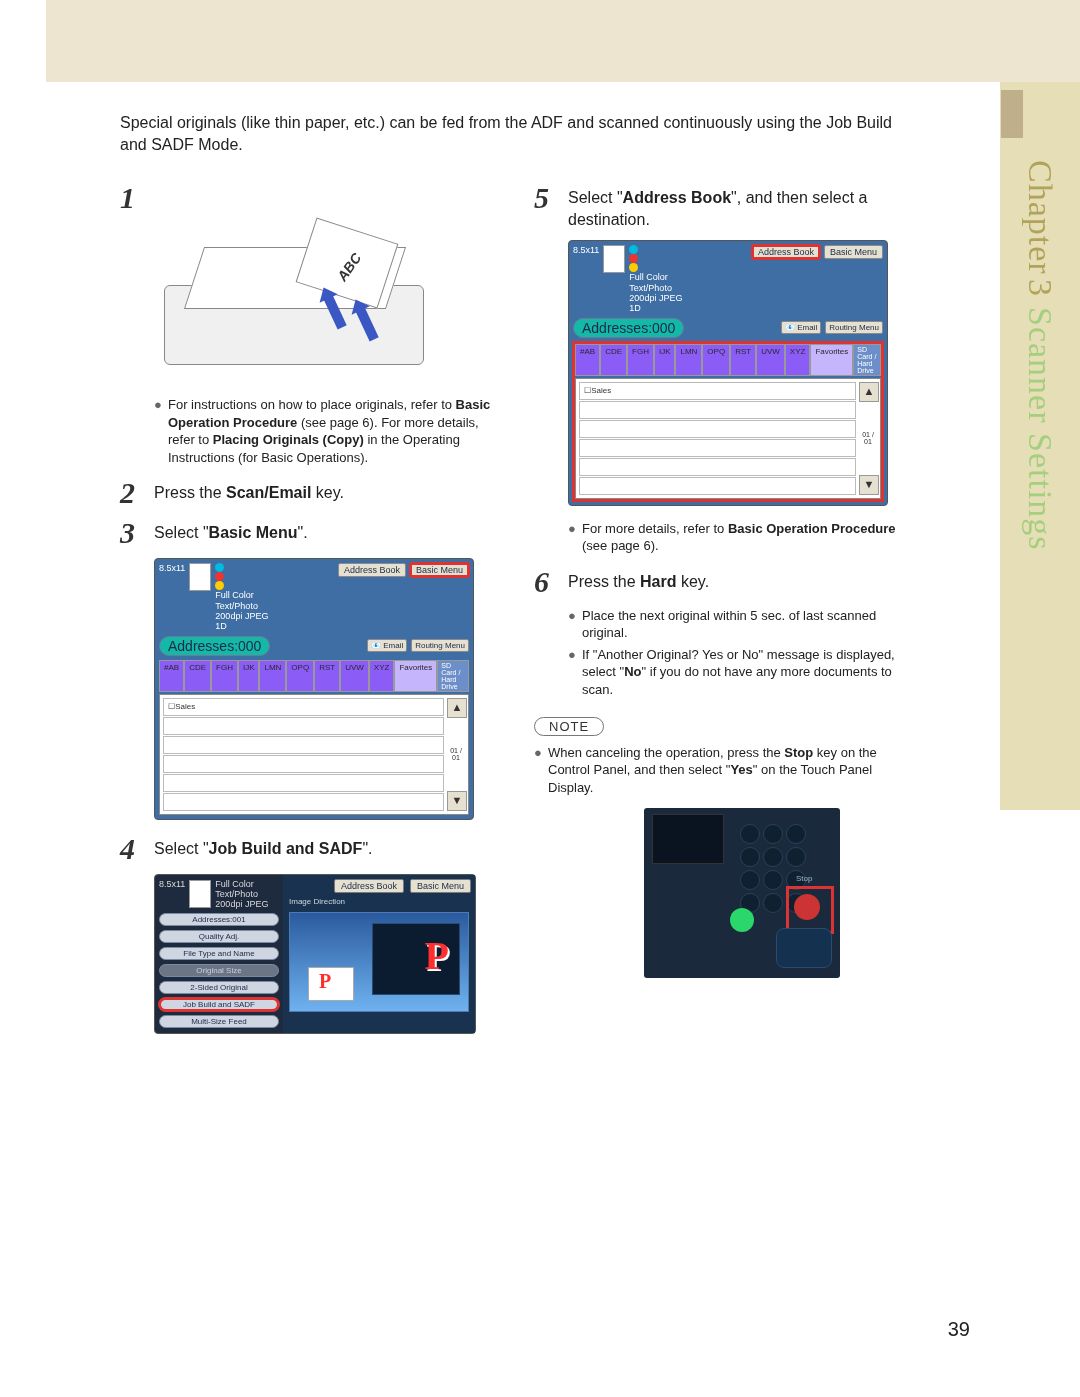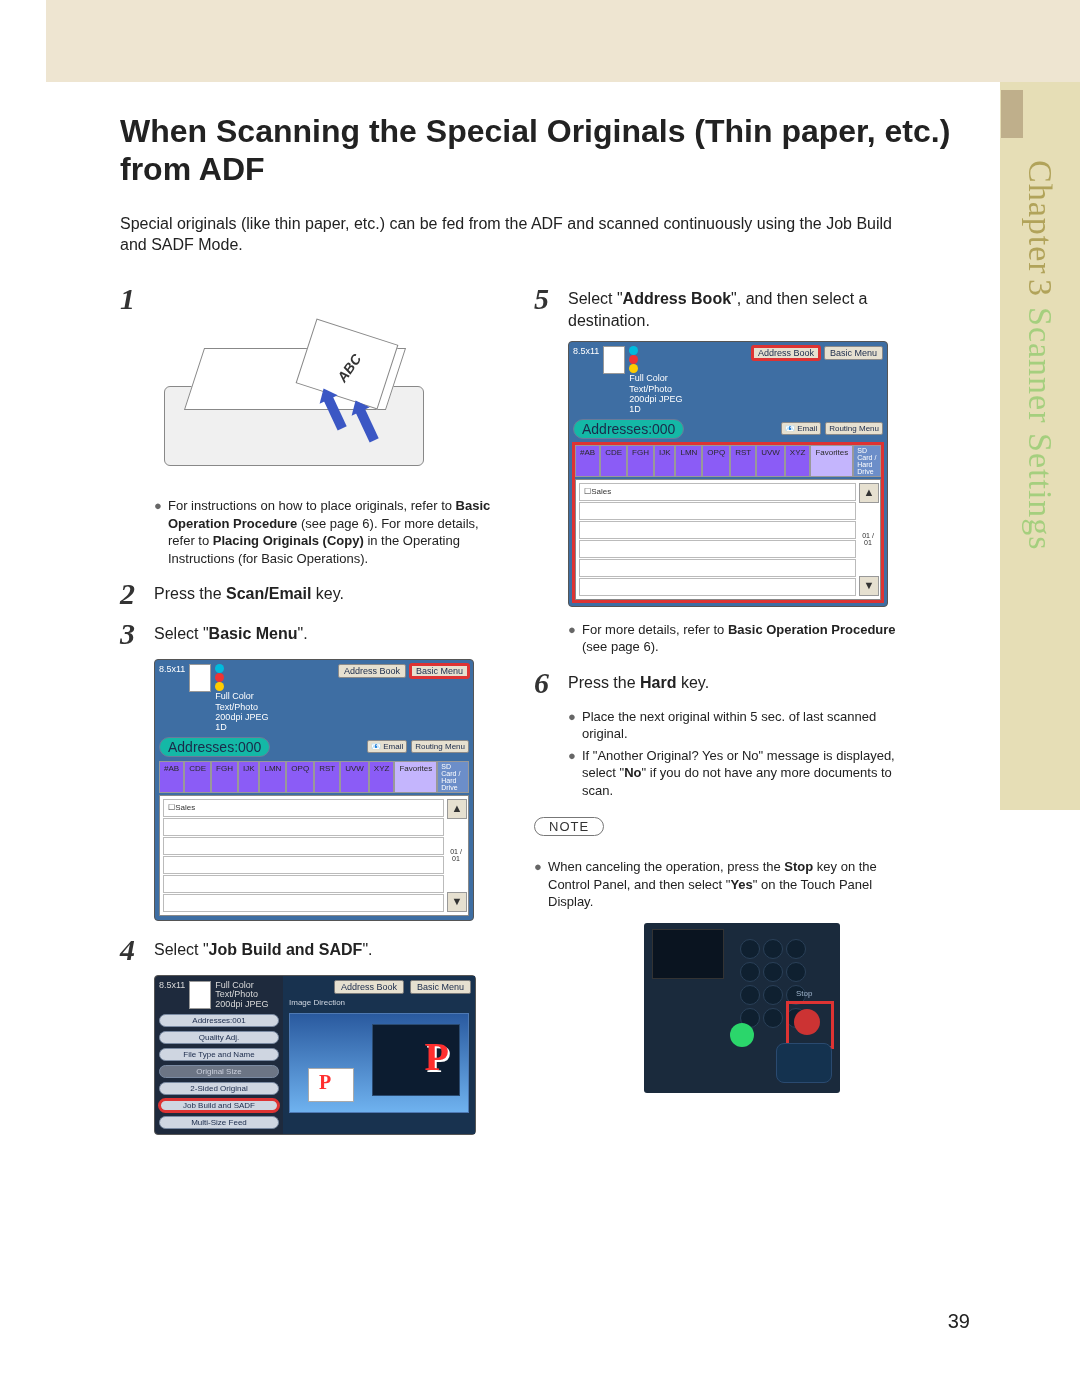--- a/index.html
+++ b/index.html
@@ -266,46 +266,45 @@
     background:#c33; border-radius:50%; }
   .panelshot .stop-hl { position:absolute; left:142px; top:78px; width:42px; height:42px;
     border:3px solid #d33; }
   .panelshot .start { position:absolute; left:132px; top:120px; width:54px; height:38px;
     background:#14324f; border:1px solid #2a4a70; border-radius:8px; }
   .panelshot .stoplbl { position:absolute; left:152px; top:66px; color:#9fb4cc; font-size:8px; }
 
   .note-pill {
     display:inline-block; border:1px solid #777; border-radius: 12px;
     padding: 1px 14px; font-size: 13px; letter-spacing: 1px;
-    color:#333; margin-top: 6px; margin-bottom: 16px;
+    color:#333; margin-top: 6px; margin-bottom: 2px;
   }
   .page-num {
     position: absolute;
     right: 110px;
-    bottom: 64px;
+    bottom: 56px;
     font-size: 20px;
     color: #222;
   }
 </style>
 </head>
 <body>
 
 <div class="page">
 
   <div class="top-band"></div>
   <div class="side-band"></div>
   <div class="side-tab"></div>
   <div class="side-text">
     <span class="vtxt chapter">Chapter</span><br>
     <span class="vtxt num">3</span><br>
     <span class="vtxt settings">Scanner Settings</span>
   </div>
 
   <div class="content">
-    <h1 class="title">When Scanning the Special Originals (Thin paper, etc.) from ADF</h1>
     <div class="intro">Special originals (like thin paper, etc.) can be fed from the ADF and scanned continuously using the Job Build and SADF Mode.</div>
 
     <div class="columns">
 
       <div class="col">
 
         <div class="step">
           <div class="step-num">1</div>
         </div>
         <div class="illus adf">

